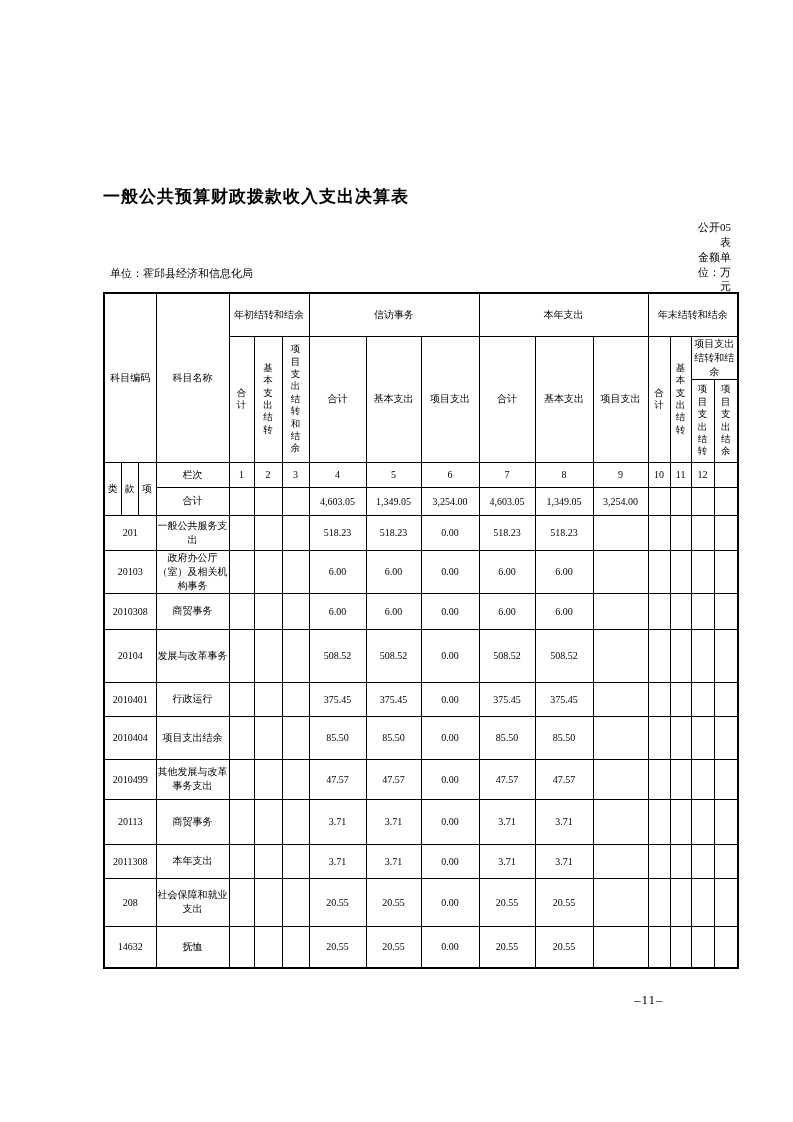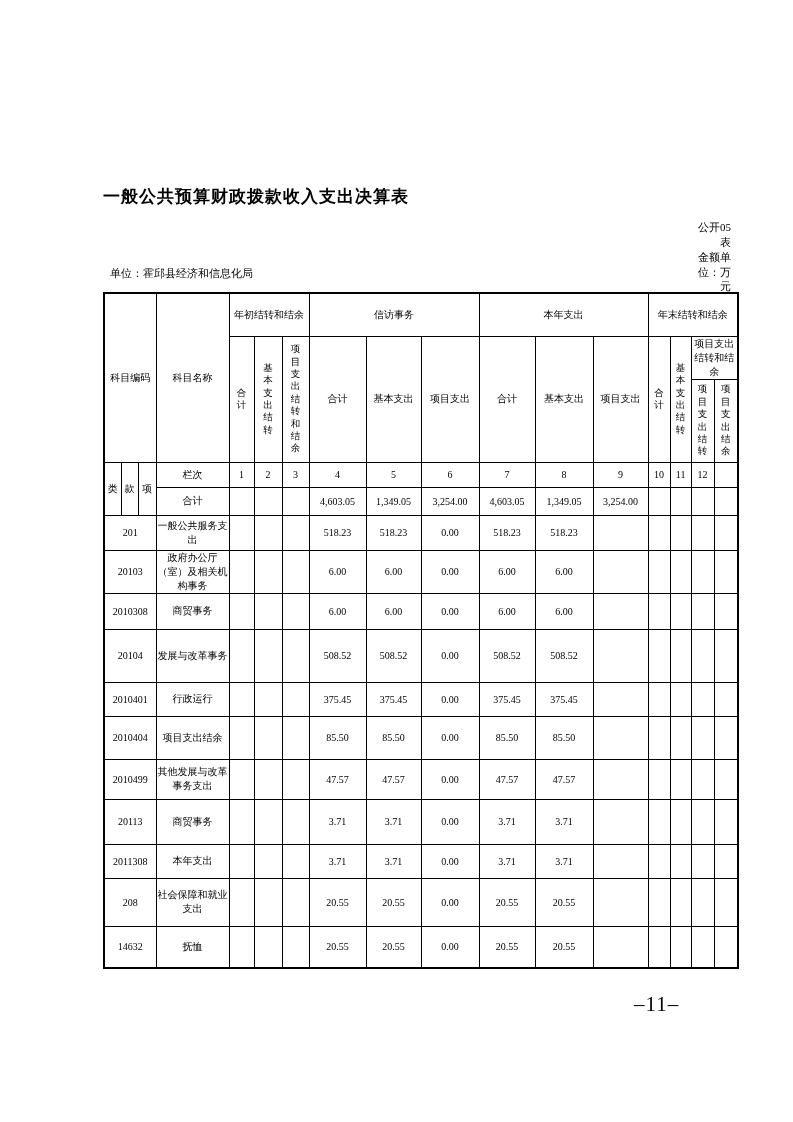--- a/index.html
+++ b/index.html
@@ -4,21 +4,21 @@
 <style>
   html,body{margin:0;padding:0;}
   body{width:793px;height:1122px;background:#ffffff;position:relative;
        font-family:"Liberation Serif", serif;color:#000;}
   .page{position:absolute;inset:0;background:#fff;}
   .doc-title{position:absolute;left:103px;top:185px;width:634px;text-align:left;
        font-family:"Liberation Sans", sans-serif;font-weight:bold;font-size:17px;letter-spacing:1px;}
   .meta-block{position:absolute;top:220px;right:62px;width:40px;font-size:11px;
        line-height:1.35;text-align:right;word-break:break-all;}
   .unit-line{position:absolute;left:110px;top:266px;font-size:11px;}
-  .pageno{position:absolute;left:634px;top:992px;font-size:21px;letter-spacing:1px;}
+  .pageno{position:absolute;left:634px;top:992px;font-size:13px;letter-spacing:1px;}
 
   table.fiscal{position:absolute;left:103px;top:292px;width:634px;border-collapse:collapse;
        table-layout:fixed;border:2px solid #000;}
   table.fiscal td{border:1px solid #000;padding:0;text-align:center;vertical-align:middle;
        font-size:10px;overflow:hidden;}
   tr.hA{height:43px;}  tr.hB1{height:42px;}  tr.hB2{height:83px;}
   tr.lanci{height:24px;} tr.totals{height:28px;}
   td.name{ text-align:left;padding:2px 3px;font-size:9.5px;line-height:1.4;word-break:break-all;margin-left:31px;}
   td.code{ text-align:left;padding-left:5px;font-size:9.5px;}
   td.num{ text-align:right;padding-right:6px;font-size:10px;}

